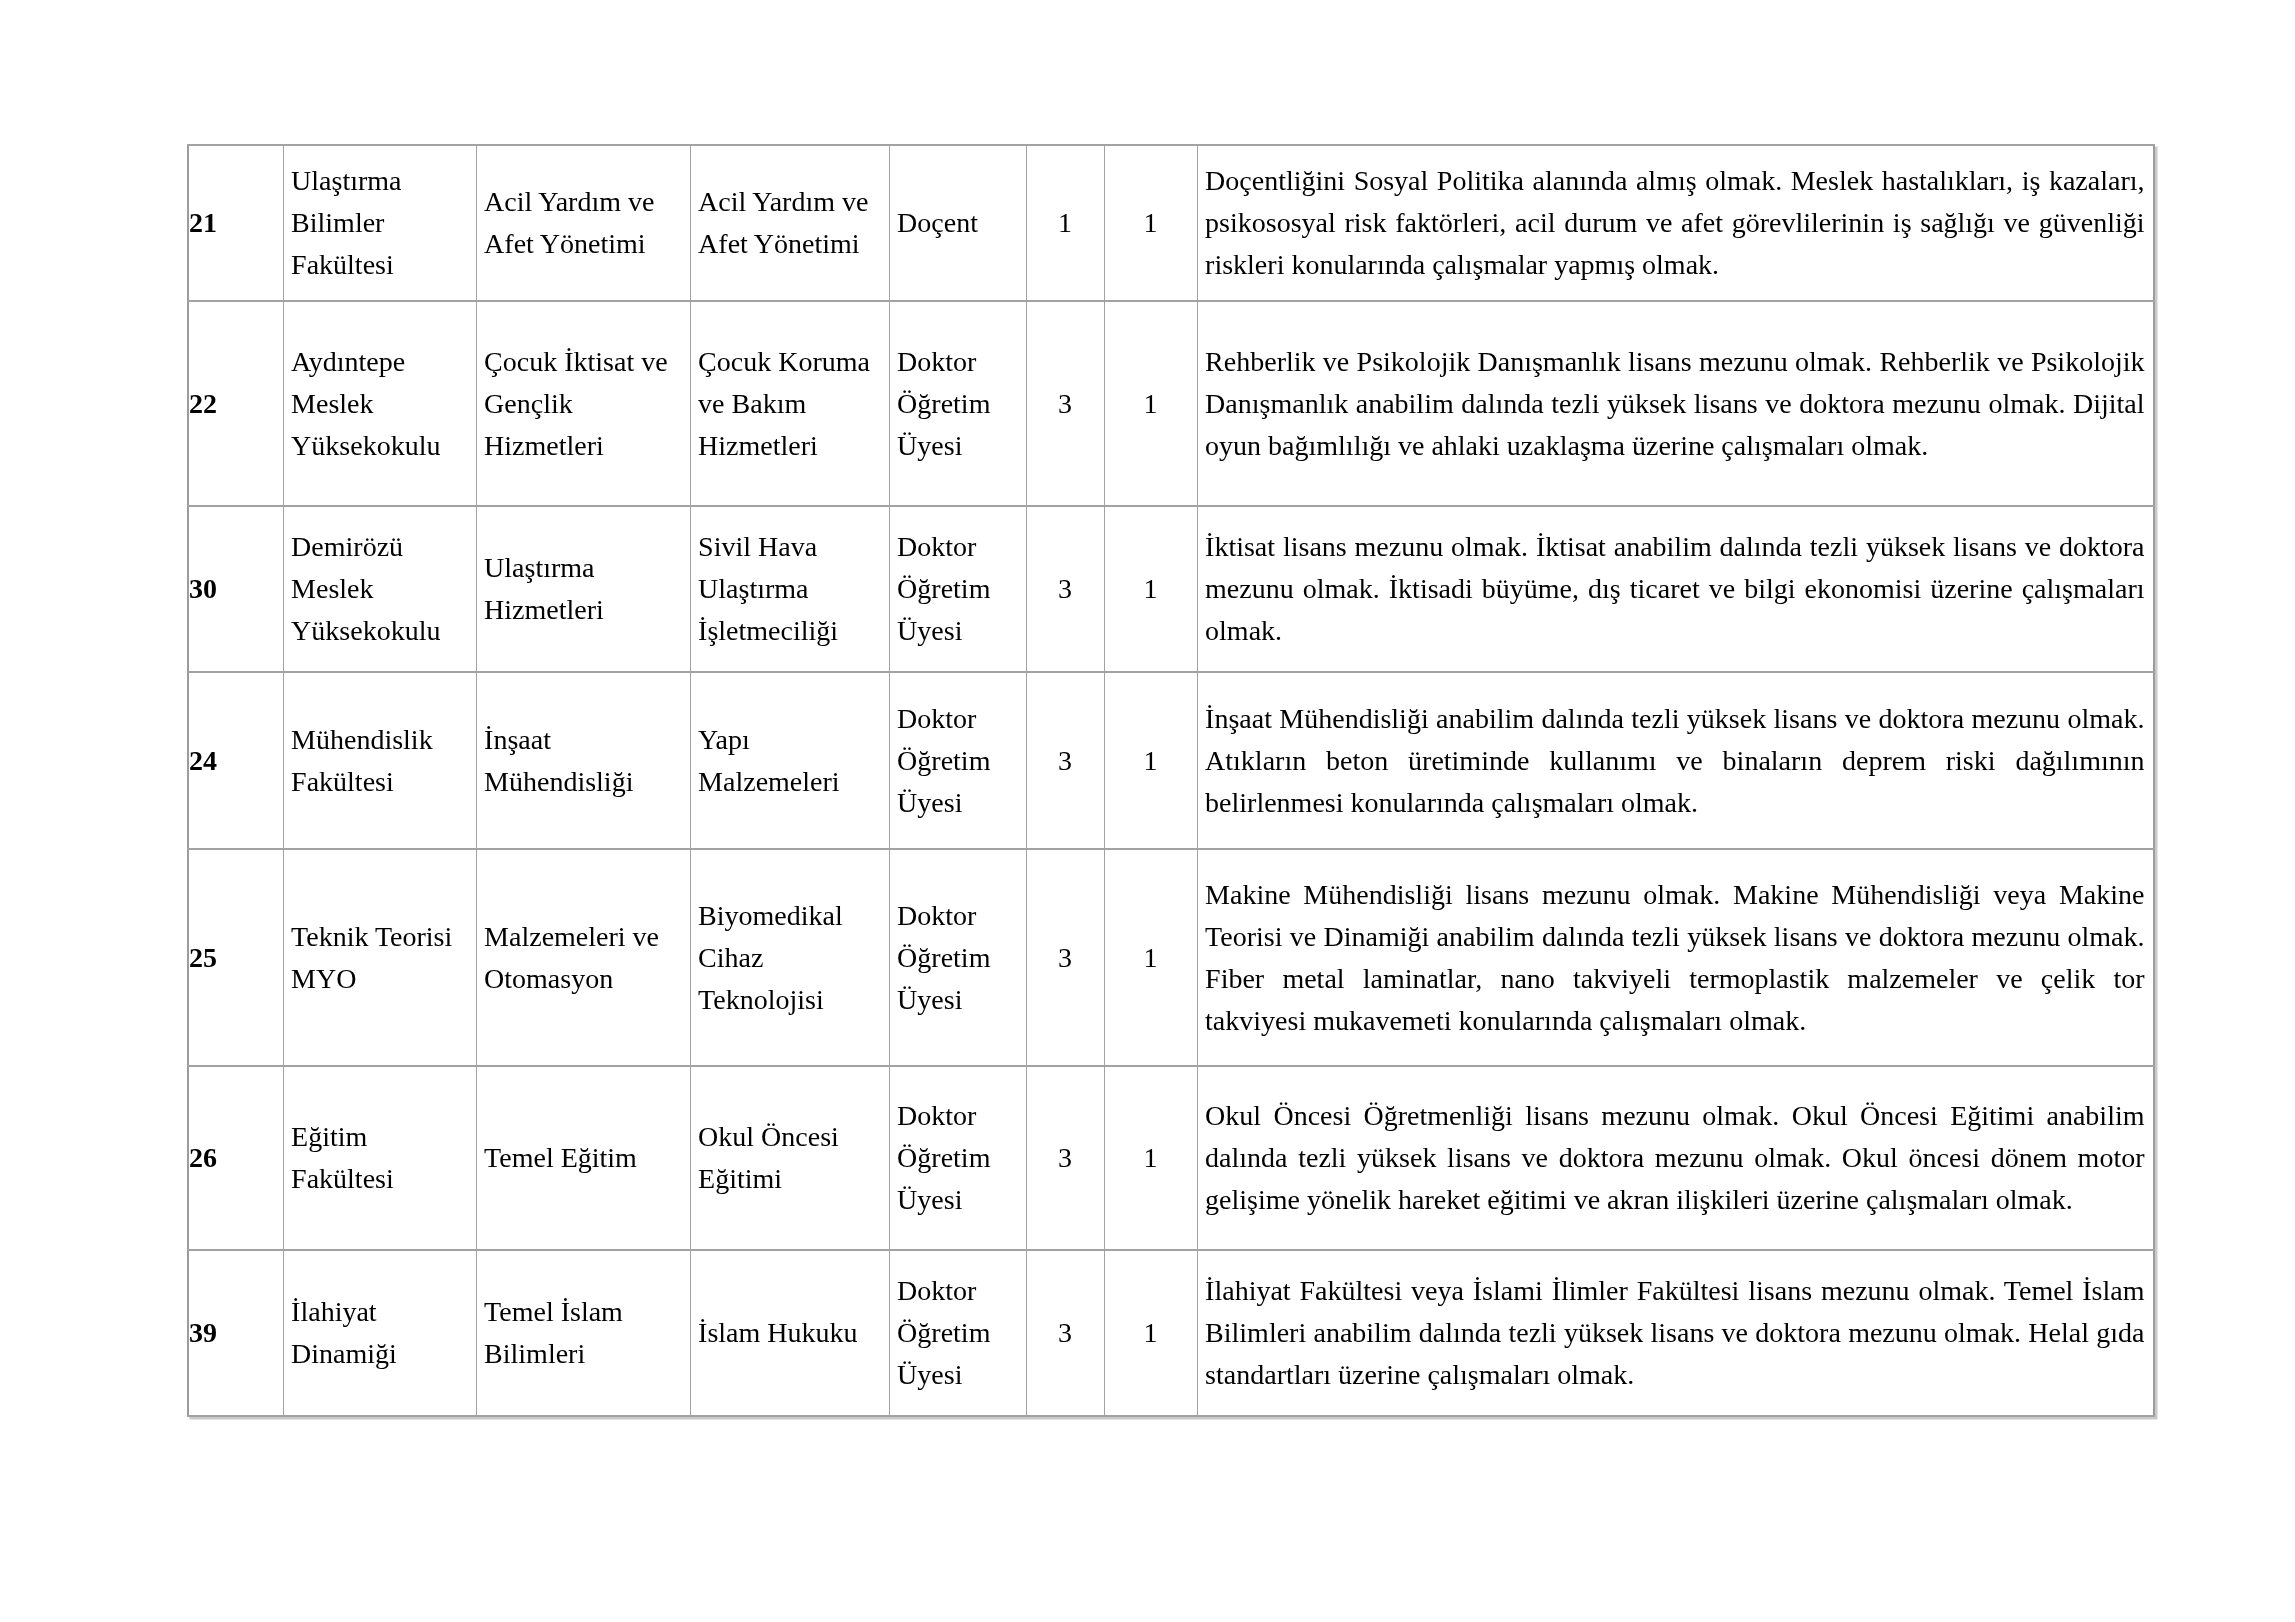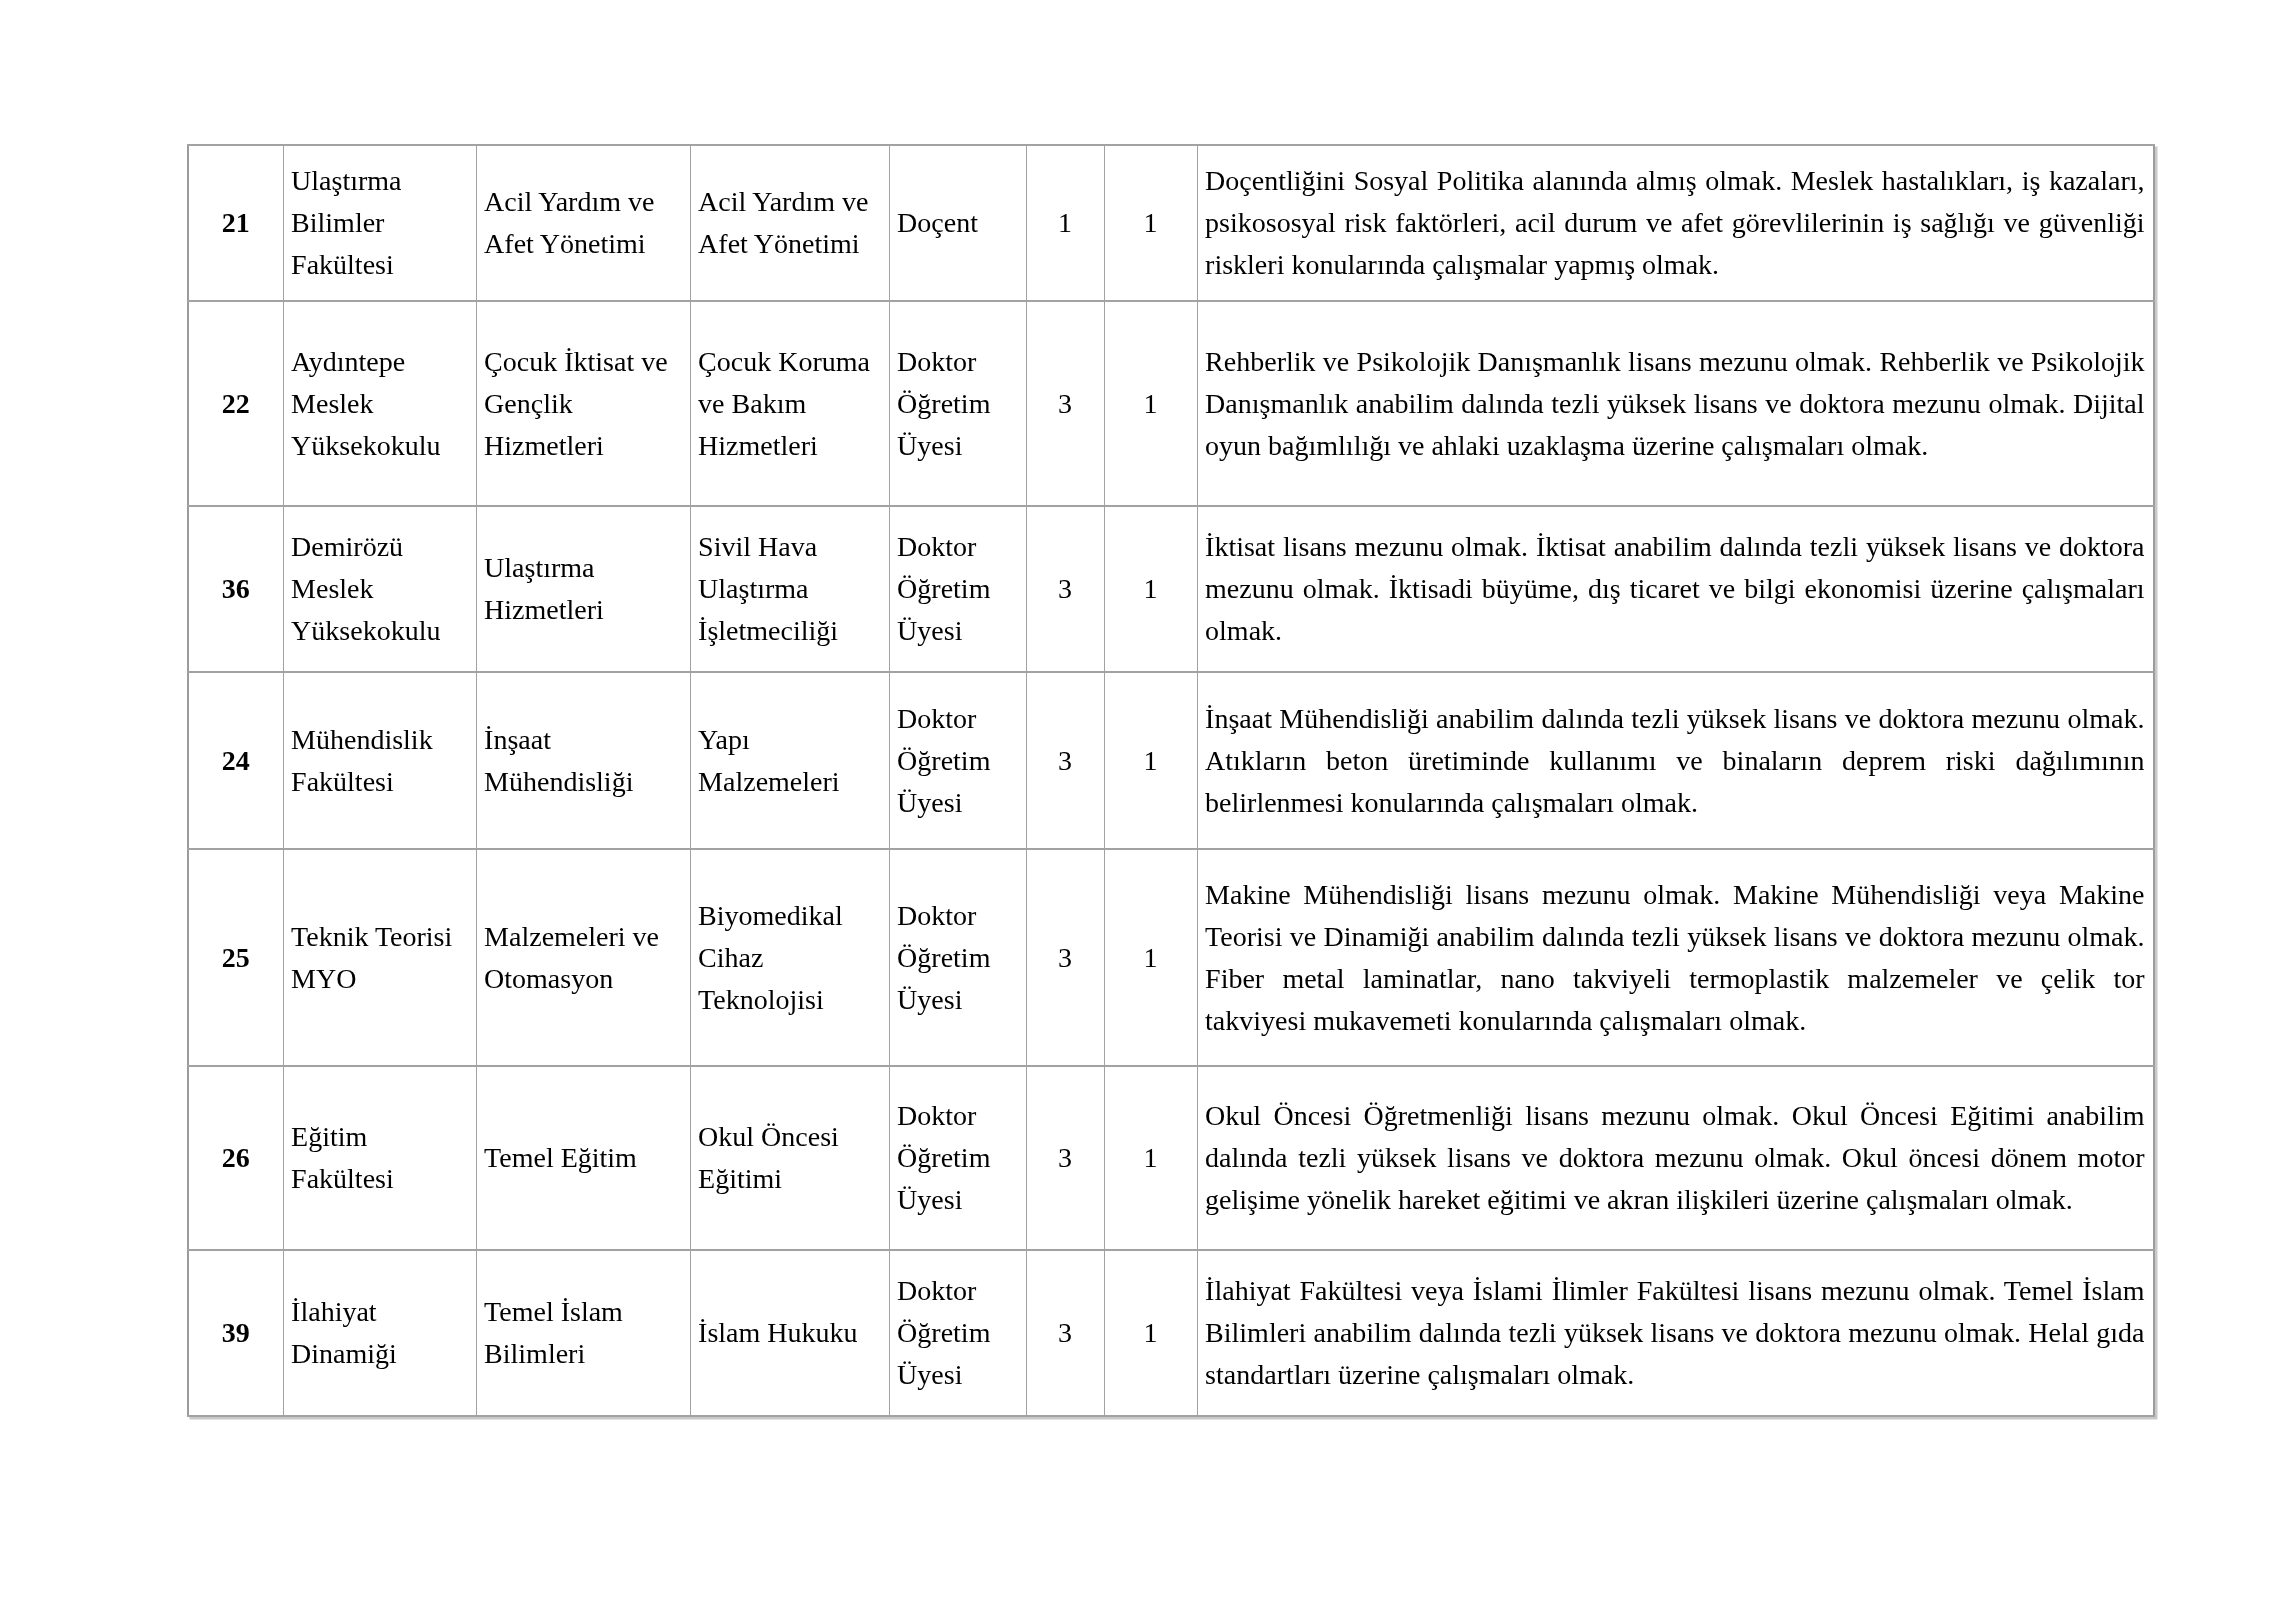--- a/index.html
+++ b/index.html
@@ -28,21 +28,20 @@
     border: 1.7px solid #a2a2a2;
     border-top-width: 2.5px;
     border-bottom-width: 2.5px;
     vertical-align: middle;
     padding: 5px 5px 5px 7.6px;
     overflow: hidden;
     word-wrap: break-word;
   }
   td[data-name="cell-no"] {
     font-weight: bold;
-    text-align: center;
     padding: 0;
   }
   td[data-name="cell-grade"],
   td[data-name="cell-count"] {
     text-align: center;
     padding: 0;
   }
   td[data-name="cell-requirements"] {
     text-align: justify;
     text-justify: inter-word;
@@ -79,21 +78,21 @@
         <td data-name="cell-no">22</td>
         <td data-name="cell-faculty">Aydıntepe Meslek Yüksekokulu</td>
         <td data-name="cell-department">Çocuk İktisat ve Gençlik Hizmetleri</td>
         <td data-name="cell-program">Çocuk Koruma ve Bakım Hizmetleri</td>
         <td data-name="cell-title">Doktor Öğretim Üyesi</td>
         <td data-name="cell-grade">3</td>
         <td data-name="cell-count">1</td>
         <td data-name="cell-requirements">Rehberlik ve Psikolojik Danışmanlık lisans mezunu olmak.  Rehberlik ve Psikolojik Danışmanlık anabilim dalında tezli yüksek lisans ve doktora mezunu olmak. Dijital oyun bağımlılığı ve ahlaki uzaklaşma üzerine çalışmaları olmak.</td>
       </tr>
       <tr data-name="table-row" style="height: 166px;">
-        <td data-name="cell-no">36</td>
+        <td data-name="cell-no">30</td>
         <td data-name="cell-faculty">Demirözü Meslek Yüksekokulu</td>
         <td data-name="cell-department">Ulaştırma Hizmetleri</td>
         <td data-name="cell-program">Sivil Hava Ulaştırma İşletmeciliği</td>
         <td data-name="cell-title">Doktor Öğretim Üyesi</td>
         <td data-name="cell-grade">3</td>
         <td data-name="cell-count">1</td>
         <td data-name="cell-requirements">İktisat lisans mezunu olmak.  İktisat anabilim dalında tezli yüksek lisans ve doktora mezunu olmak. İktisadi büyüme, dış ticaret ve bilgi ekonomisi üzerine çalışmaları olmak.</td>
       </tr>
       <tr data-name="table-row" style="height: 177px;">
         <td data-name="cell-no">24</td>

